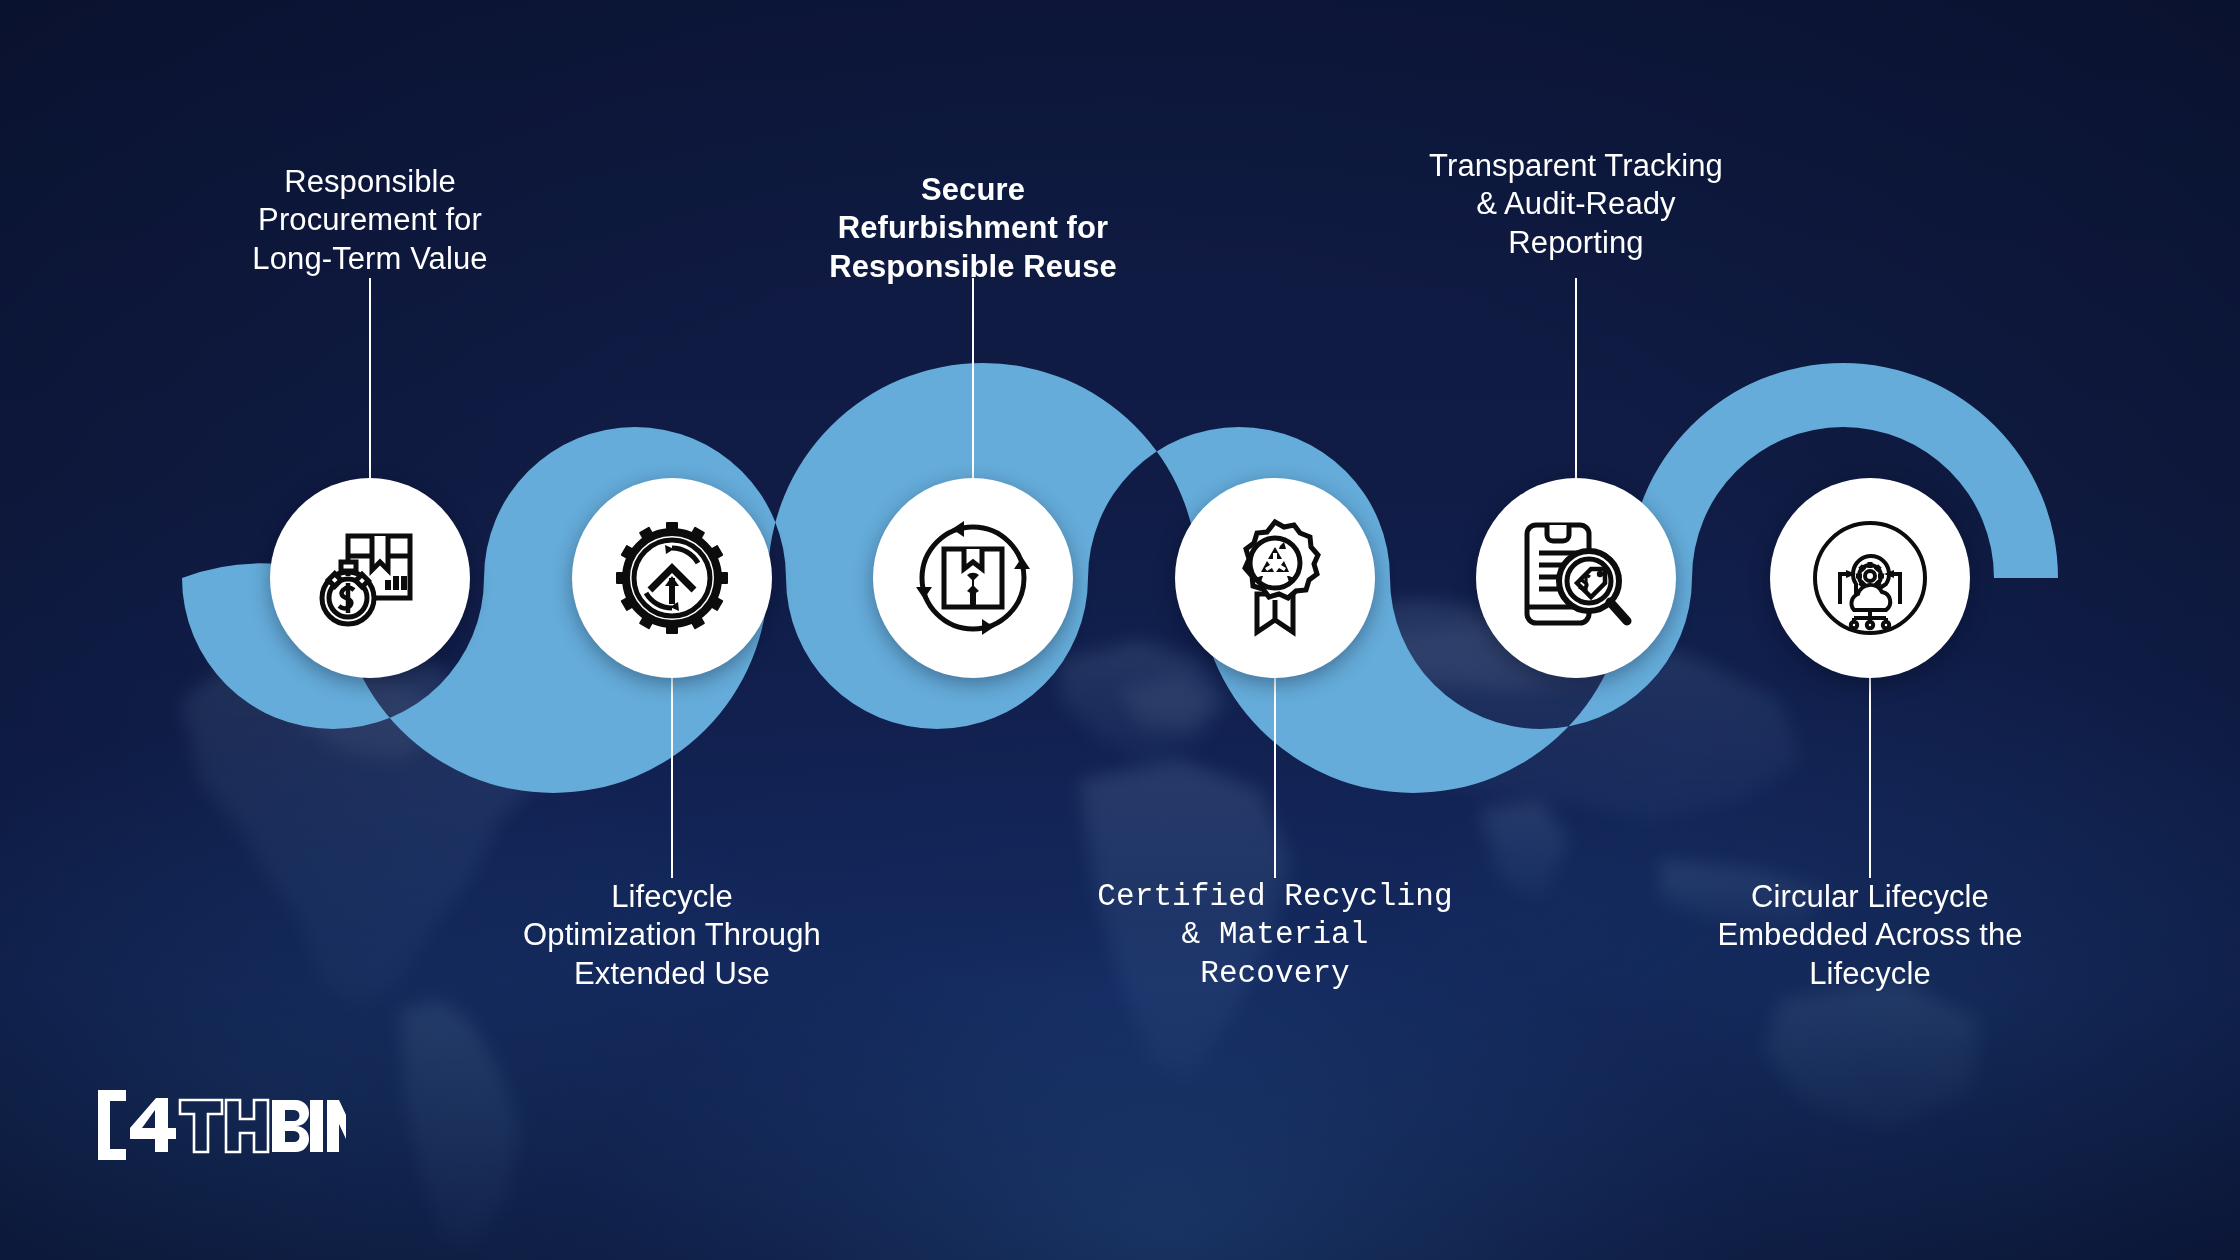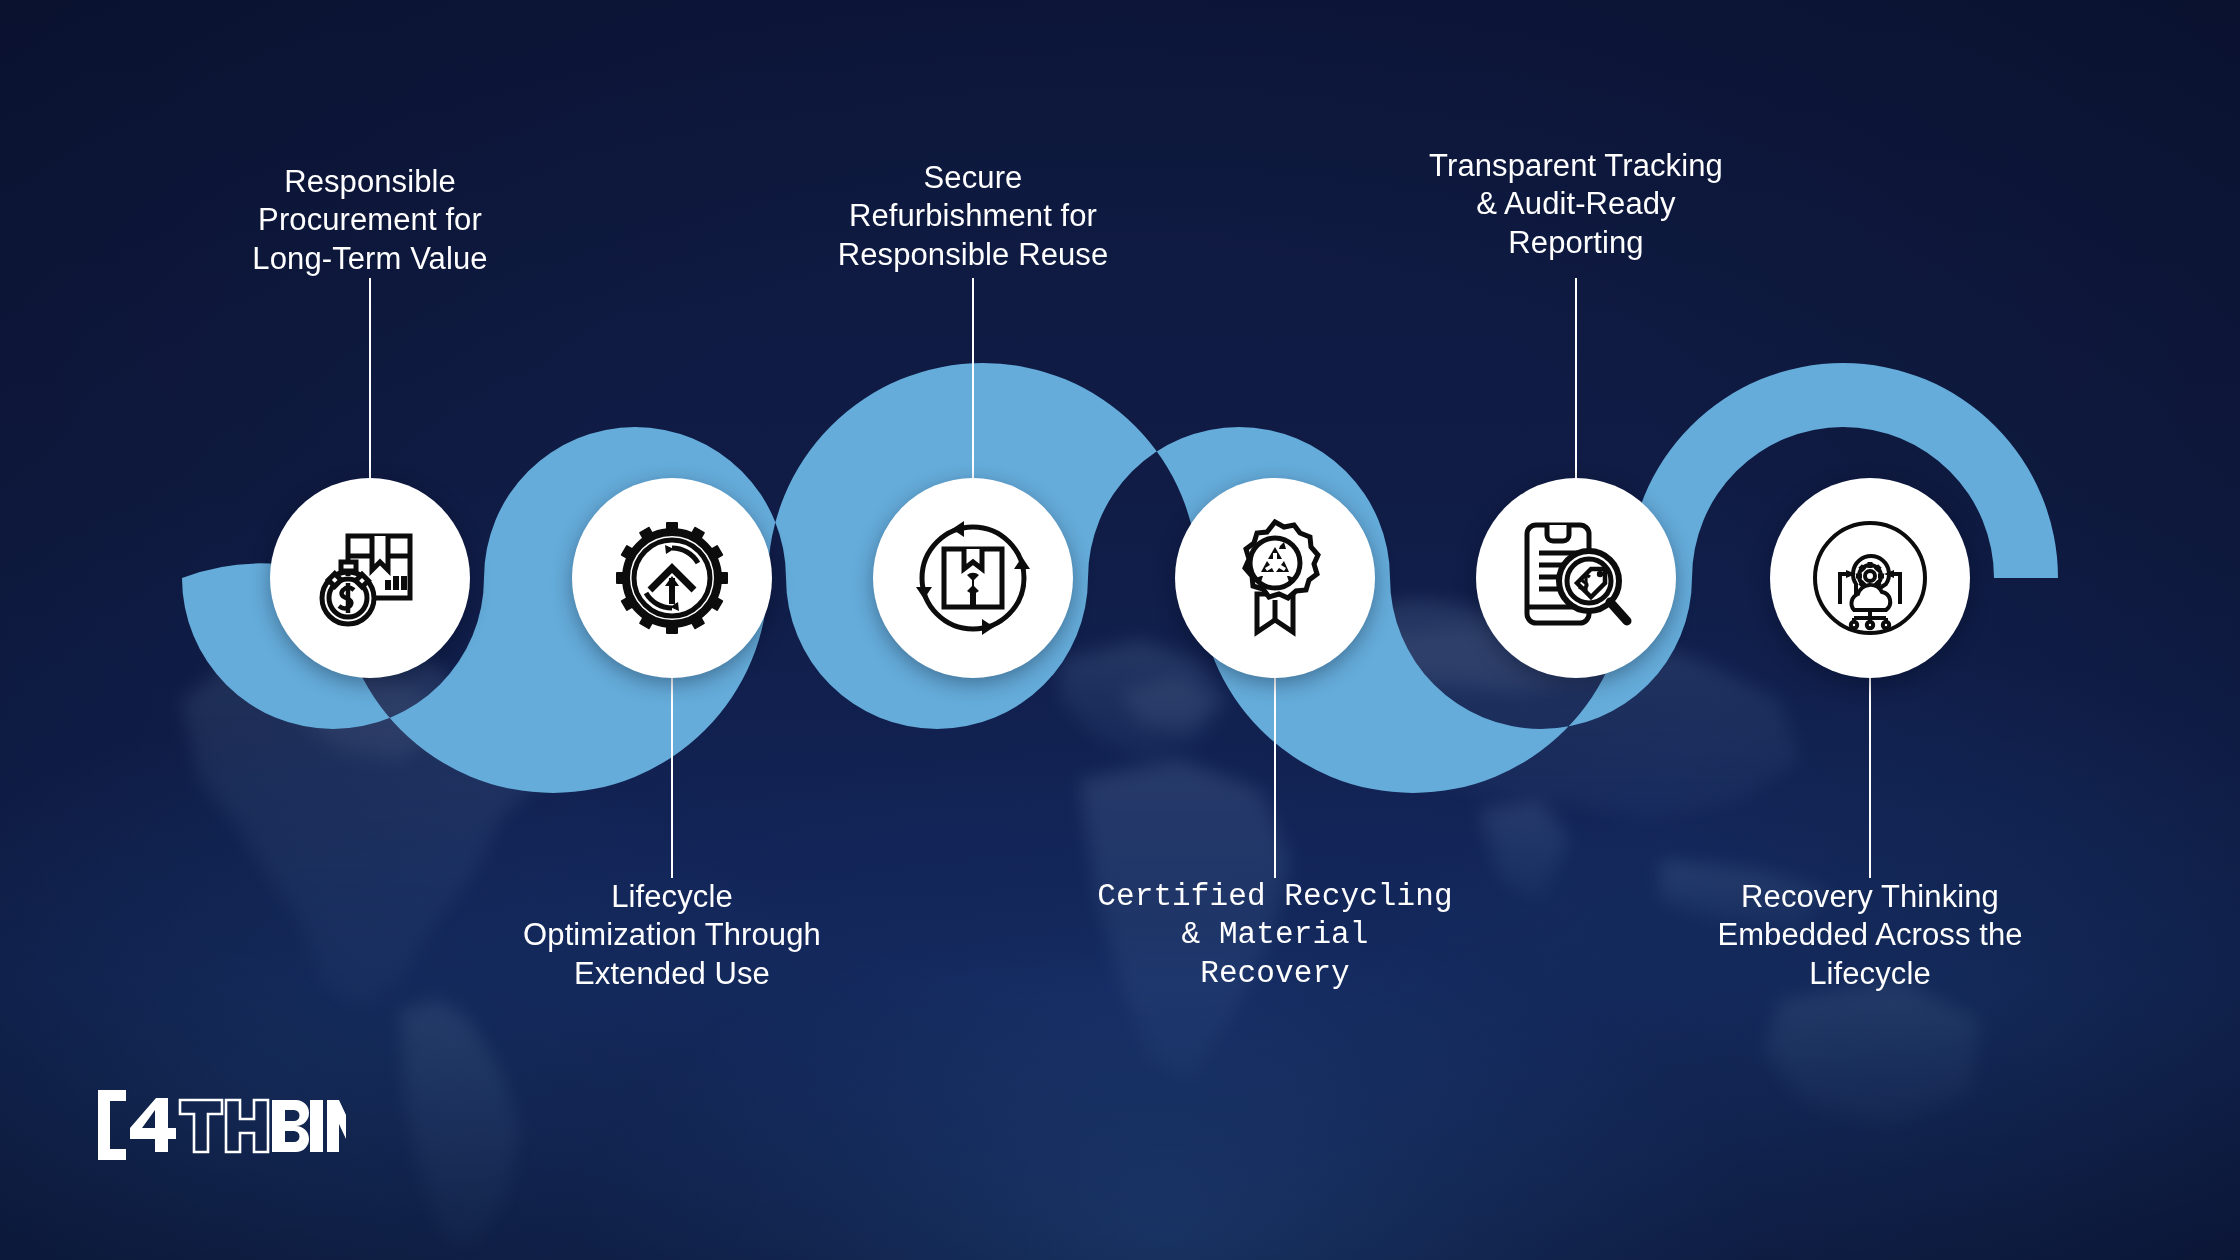--- a/index.html
+++ b/index.html
@@ -235,21 +235,21 @@
             <line x1="62" y1="88" x2="62" y2="62" stroke-width="6"></line>
             <path d="M55 70 L62 60 L69 70 Z" fill="#0c0c0c" stroke="none"></path>
           </g>
         </svg>
       </span>
     </div>
   </div>
 
   <div class="node" style="left:973px; top:578px;">
     <div class="connector up" style="height:200px;"></div>
-    <div class="label above" style="bottom:304px;">Secure
+    <div class="label above" style="bottom:292px;font-weight:bold;">Secure
 Refurbishment for
 Responsible Reuse</div>
     <div class="node-circle">
       <span>
         <svg width="122" height="122" viewBox="0 0 122 122" fill="none" stroke="#0c0c0c" stroke-width="5">
           <path d="M61 10 A51 51 0 0 1 112 61"></path>
           <path d="M112 61 A51 51 0 0 1 61 112"></path>
           <path d="M61 112 A51 51 0 0 1 10 61"></path>
           <path d="M10 61 A51 51 0 0 1 61 10"></path>
           <path d="M52 4 L52 20 L40 12 Z" fill="#0c0c0c" stroke="none"></path>
@@ -314,21 +314,21 @@
           <circle cx="85" cy="57" r="3.2" fill="#0c0c0c" stroke="none"></circle>
           <path d="M75 60 q-4 -3 -7 0 q-3 3 1 5 q5 2 2 5 q-3 3 -7 0" stroke-width="3.2" fill="none"></path>
           <line x1="71" y1="56" x2="71" y2="74" stroke-width="3.2"></line>
         </svg>
       </span>
     </div>
   </div>
 
   <div class="node" style="left:1870px; top:578px;">
     <div class="connector down" style="height:200px;"></div>
-    <div class="label below" style="top:300px;">Recovery Thinking
+    <div class="label below" style="top:300px;">Circular Lifecycle
 Embedded Across the
 Lifecycle</div>
     <div class="node-circle">
       <span>
         <svg width="120" height="120" viewBox="0 0 120 120" fill="none" stroke="#0c0c0c" stroke-width="4">
           <circle cx="60" cy="60" r="55" stroke-width="4"></circle>
 
           <path d="M46 66 L46 74 L52 74 L52 82 L70 82 L70 70 L76 66
                    a18 18 0 1 0 -30 0 Z" fill="#fff" stroke-width="4"></path>
           <circle cx="60" cy="58" r="11" fill="#fff" stroke-width="4"></circle>

